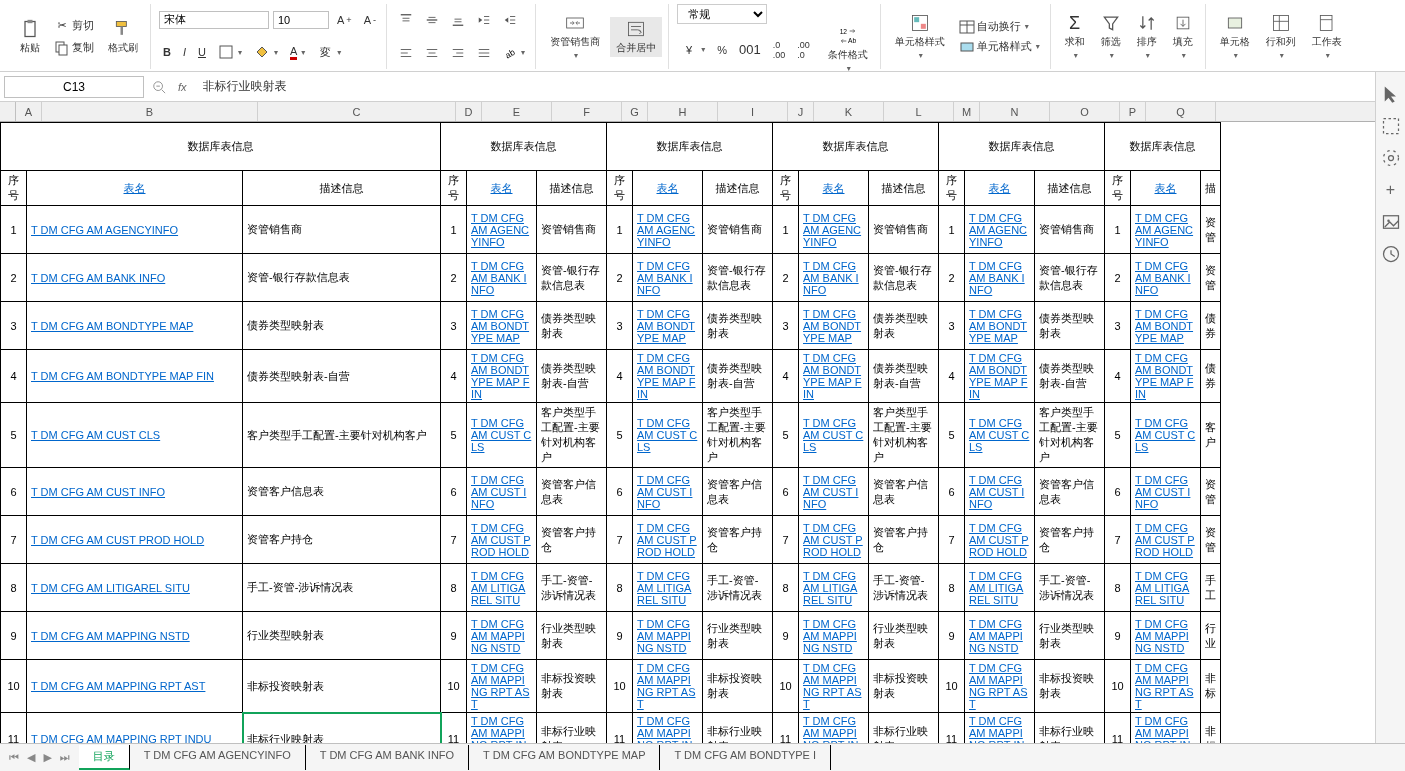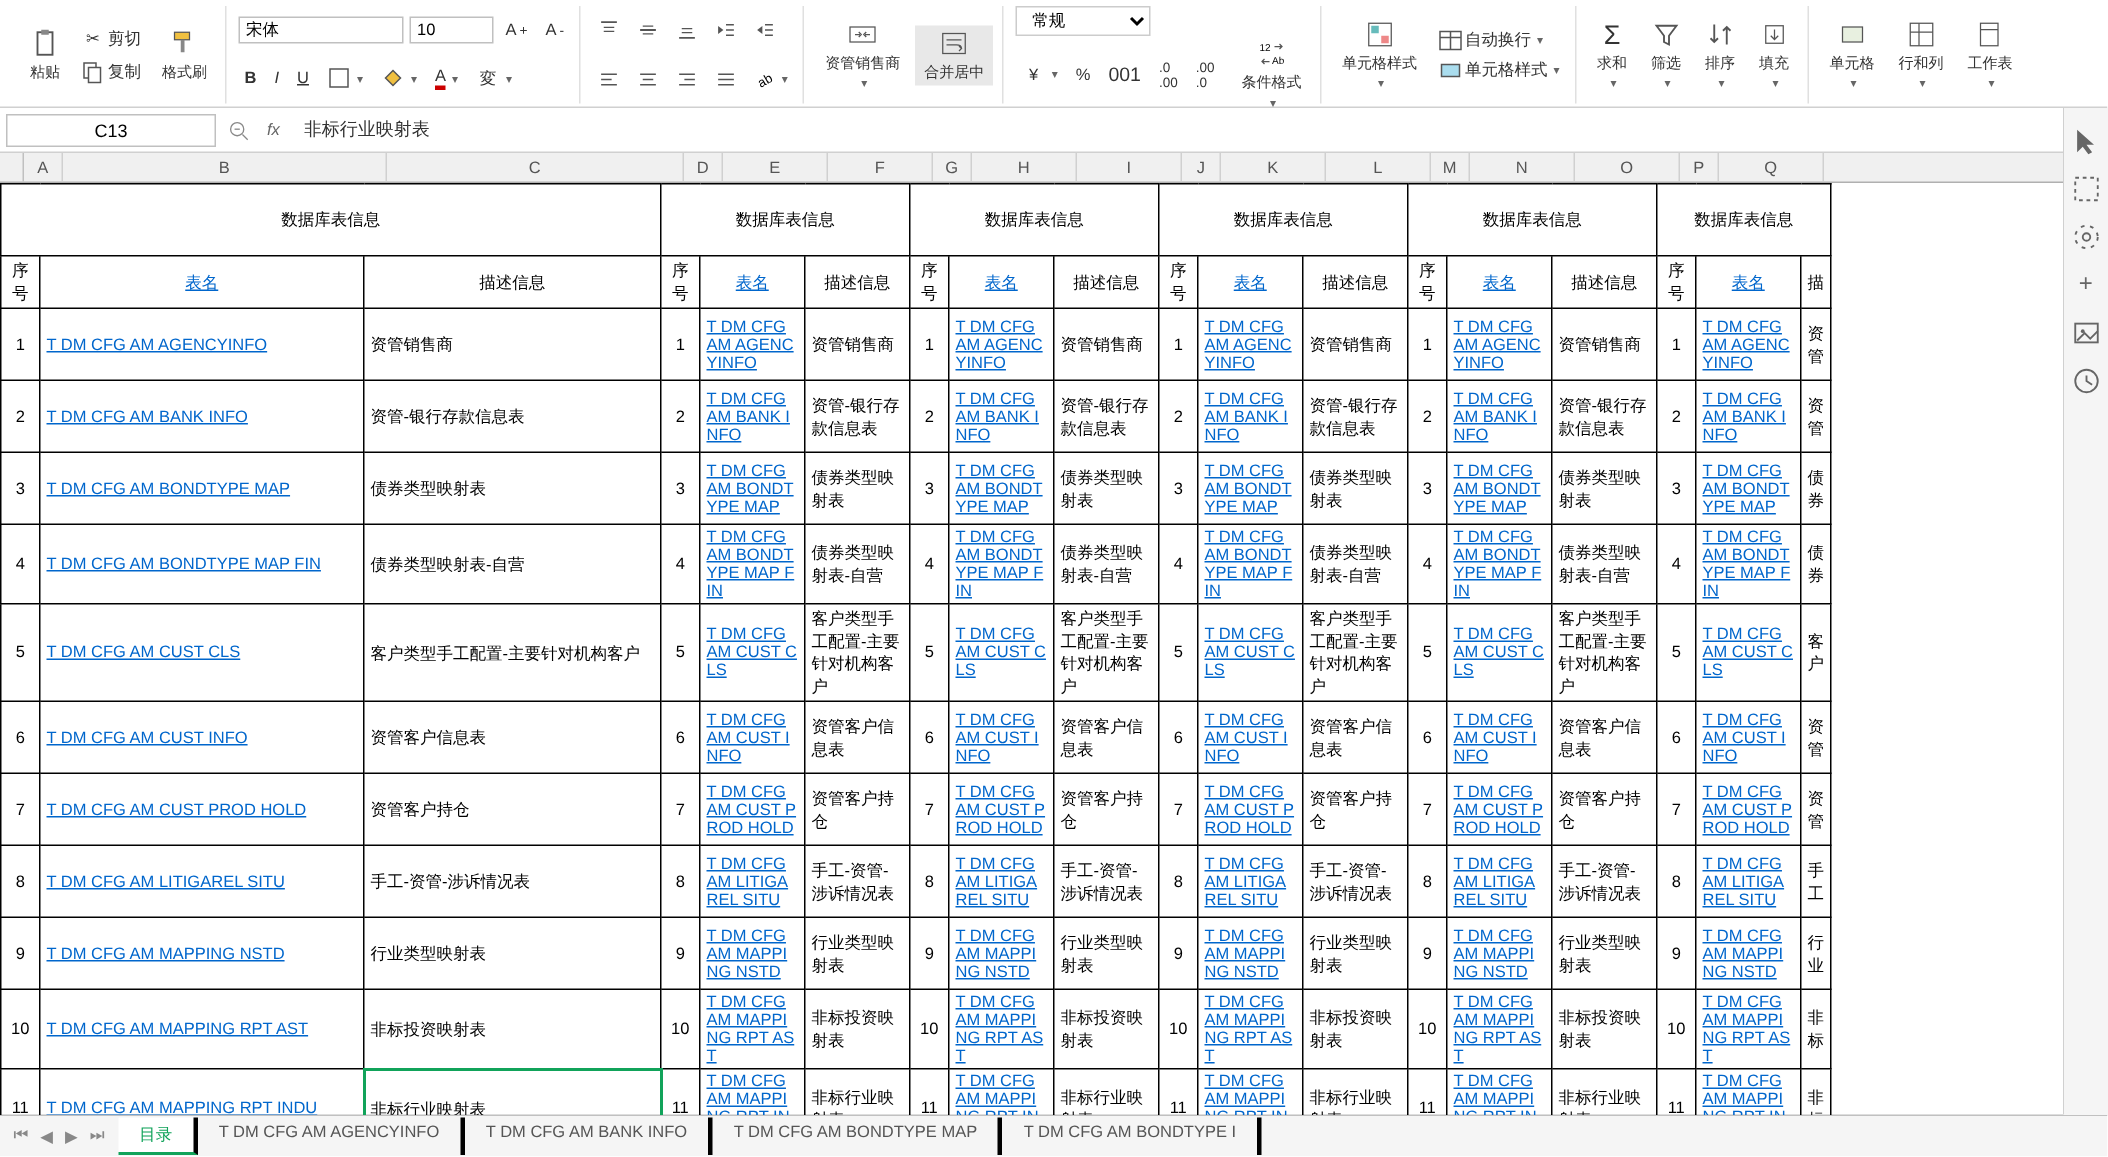--- a/index.html
+++ b/index.html
@@ -41,21 +41,21 @@
 .col-name-s { width: 70px; word-break: break-all; }
 .col-desc-s { width: 70px; word-break: break-all; }
 .link { color: #0066cc; text-decoration: underline; cursor: pointer; }
 .row-data td { height: 48px; }
 .sel-cell { outline: 2px solid #11a35a; outline-offset: -1px; }
 
 
 .tabs { display: flex; align-items: center; height: 28px; border-top: 1px solid #c0c0c0; background: #f5f5f5; font-size: 11px; }
 .tab-nav { display: flex; gap: 2px; padding: 0 6px; color: #888; }
 .tab-nav span { cursor: pointer; padding: 0 3px; }
-.tab { padding: 4px 14px; border-right: 3px solid #000000; cursor: pointer; color: #555; }
+.tab { padding: 4px 14px; border-right: 1px solid #000000; cursor: pointer; color: #555; }
 .tab.active { background: #fff; color: #11a35a; border-bottom: 2px solid #11a35a; }
 
 
 .right-rail { position: absolute; right: 0; top: 72px; width: 30px; height: calc(100vh - 72px - 28px); background: #f5f5f5; border-left: 1px solid #d0d0d0; display: flex; flex-direction: column; align-items: center; gap: 12px; padding-top: 12px; }
 .rail-btn { width: 20px; height: 20px; display: flex; align-items: center; justify-content: center; color: #666; cursor: pointer; }
 
 svg { width: 100%; height: 100%; }
 .dd::after { content: "▾"; font-size: 8px; margin-left: 2px; color: #666; }
 </style>
 </head>

